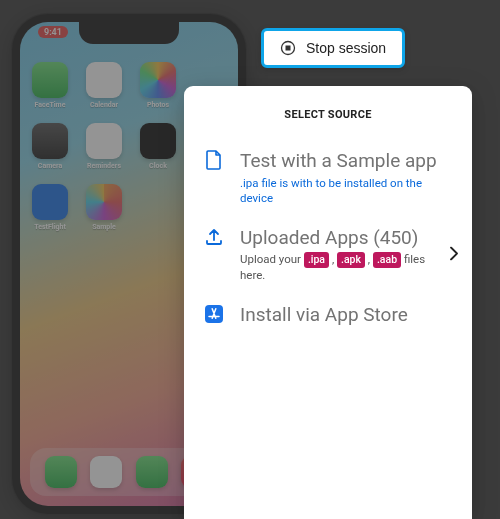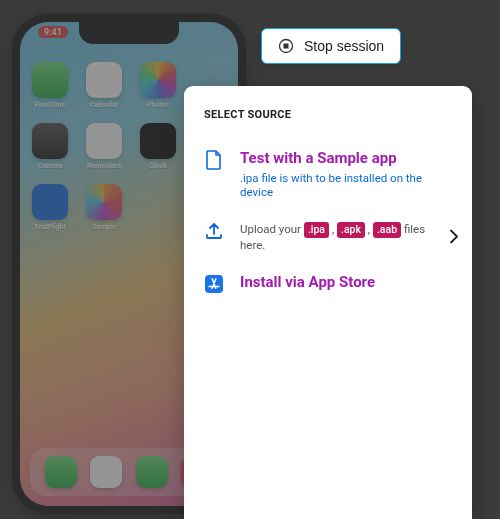--- a/index.html
+++ b/index.html
@@ -94,21 +94,21 @@
     background: rgba(60,60,60,0.55);
     z-index: 5;
   }
 
   
   .stop-btn {
     position: absolute;
     top: 28px; left: 261px;
     z-index: 20;
     background: #fff;
-    border: 1px solid #0ea5e9;
+    border: 3px solid #0ea5e9;
     border-radius: 6px;
     padding: 9px 16px;
     display: flex; align-items: center; gap: 10px;
     font-size: 14px; font-weight: 500;
     color: #222;
     box-shadow: 0 2px 6px rgba(0,0,0,0.15);
     cursor: pointer;
   }
   .stop-icon {
     width: 16px; height: 16px;
@@ -127,40 +127,41 @@
     z-index: 15;
     padding: 22px 0 20px 0;
     overflow: hidden;
   }
   .panel-title {
     font-size: 11px;
     font-weight: 700;
     letter-spacing: 0.3px;
     color: #222;
     padding: 0 20px 18px 20px;
+    text-align: center;
   }
   .opt {
     display: flex;
     align-items: flex-start;
     gap: 16px;
     padding: 10px 20px;
     cursor: pointer;
     position: relative;
   }
   .opt-icon {
     width: 20px; height: 20px;
     flex: 0 0 20px;
     display: flex; align-items: center; justify-content: center;
     margin-top: 1px;
   }
   .opt-body { flex: 1; min-width: 0; }
   .opt-title {
-    font-size: 15px;
-    color: #a21caf;
-    font-weight: 700;
+    font-size: 19px;
+    color: #737373;
+    font-weight: 400;
     line-height: 1.3;
   }
   .opt-sub {
     font-size: 11.5px;
     color: #0a69da;
     margin-top: 2px;
     line-height: 1.3;
   }
   .opt-sub.muted { color: #555; }
   .chip {
@@ -264,20 +265,23 @@
     </div>
 
     <div class="opt">
       <span class="opt-icon">
         <svg width="20" height="20" viewBox="0 0 20 20">
           <path d="M10 13V3m0 0L6 7m4-4 4 4" fill="none" stroke="#0a69da" stroke-width="1.8" stroke-linecap="round" stroke-linejoin="round"></path>
           <path d="M3 14v2a1 1 0 0 0 1 1h12a1 1 0 0 0 1-1v-2" fill="none" stroke="#0a69da" stroke-width="1.8" stroke-linecap="round"></path>
         </svg>
       </span>
       <div class="opt-body">
+        <div class="opt-title">
+          <span>Uploaded Apps (</span><span>450</span><span>)</span>
+        </div>
         <div class="opt-sub muted">
           <span>Upload your </span><span class="chip">.ipa</span><span> , </span><span class="chip">.apk</span><span> , </span><span class="chip">.aab</span><span> files here.</span>
         </div>
       </div>
       <span class="chev">
         <svg width="8" height="14" viewBox="0 0 8 14">
             <path d="M1 1l6 6-6 6" fill="none" stroke="#222" stroke-width="1.8" stroke-linecap="round" stroke-linejoin="round"></path>
           </svg>
       </span>
     </div>

